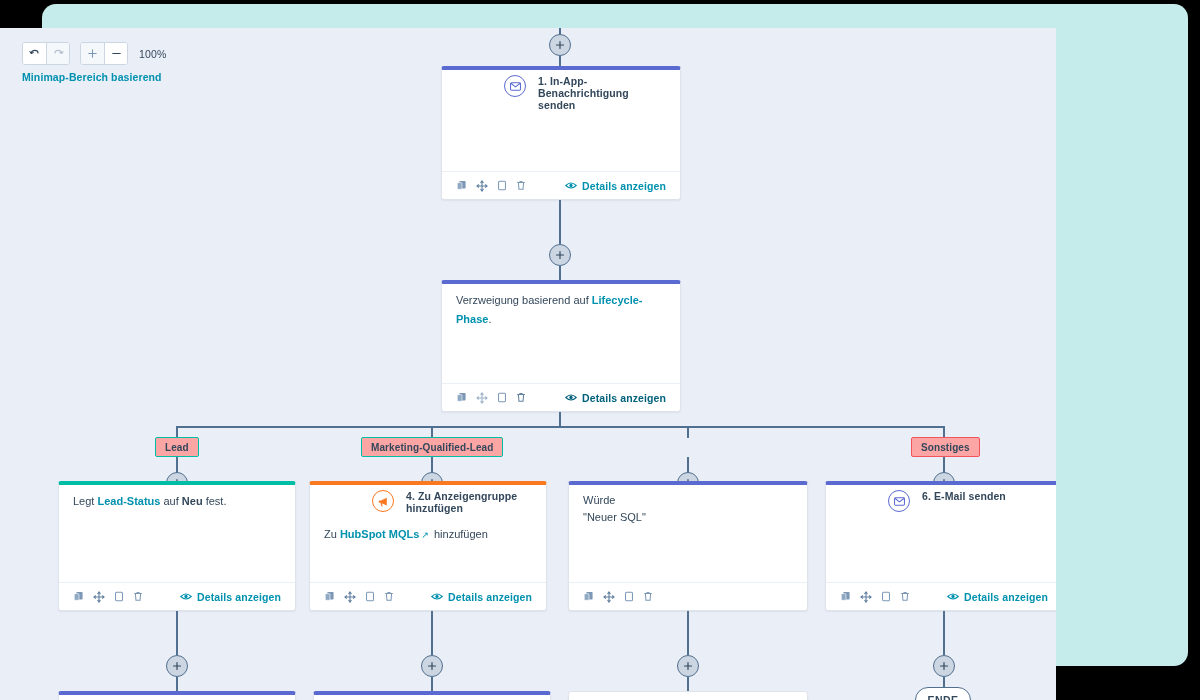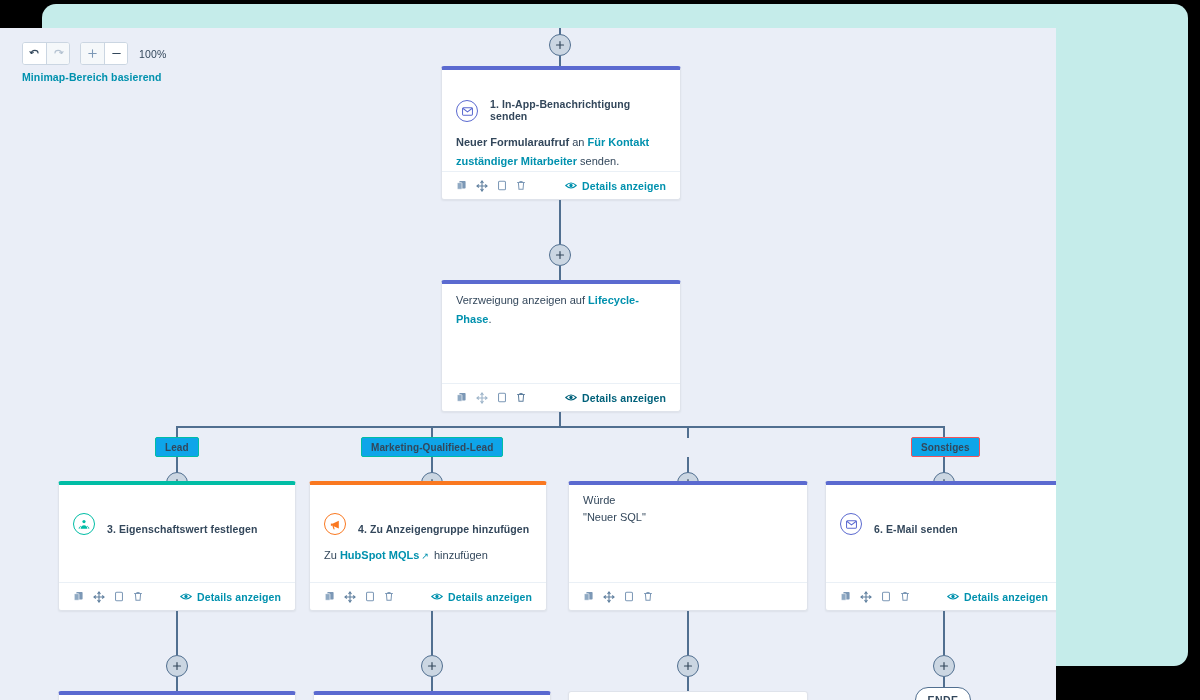--- a/index.html
+++ b/index.html
@@ -124,22 +124,23 @@
     position: absolute;
     background: #ffffff;
     border: 1px solid #dfe3eb;
     border-top: 4px solid #5b6ad0;
     border-radius: 3px;
     box-sizing: border-box;
     box-shadow: 0 1px 2px rgba(0,0,0,0.06);
   }
   .card-head {
     display: flex;
-    align-items: flex-end;
-    padding: 28px 14px 4px 14px;
+    align-items: flex-start;
+    padding: 5px 14px 4px 14px;
+    margin-left: 48px;
   }
   .card-icon {
     width: 22px;
     height: 22px;
     border-radius: 50%;
     border: 1.5px solid #5b6ad0;
     box-sizing: border-box;
     display: flex;
     align-items: center;
     justify-content: center;
@@ -183,21 +184,21 @@
     cursor: pointer;
     letter-spacing: 0.1px;
   }
   .details.dark { color: #00617a; }
 
   
   .branch-label {
     position: absolute;
     height: 20px;
     border: 1.5px solid #00bda5;
-    background: #0ea5e9;
+    background: #fca5a5;
     border-radius: 2px;
     box-sizing: border-box;
     display: flex;
     align-items: center;
     justify-content: center;
     padding: 0 9px;
     font-size: 10px;
     font-weight: bold;
     color: #33475b;
     white-space: nowrap;
@@ -276,23 +277,20 @@
       <div class="card" style="left:441px; top:38px; width:240px; height:134px;">
         <div class="card-head">
           <span class="card-icon">
             <svg width="11" height="9" viewBox="0 0 14 11">
                 <rect x="0.7" y="0.7" width="12.6" height="9.6" rx="1.2" fill="none" stroke="#5b6ad0" stroke-width="1.3"></rect>
                 <path d="M1 1.4 L7 6 L13 1.4" fill="none" stroke="#5b6ad0" stroke-width="1.3"></path>
               </svg>
           </span>
           <span class="card-title">1. In-App-Benachrichtigung senden</span>
         </div>
-        <div class="card-body">
-          <b>Neuer Formularaufruf</b><span> an </span><span class="lnk">Für Kontakt zuständiger Mitarbeiter</span><span> senden.</span>
-        </div>
         <div class="card-foot">
           <div class="foot-icons">
             <span>
                 <svg width="11" height="11" viewBox="0 0 14 14">
                   <rect x="4.2" y="1.2" width="8" height="9.6" rx="1" fill="#7c98b6"></rect>
                   <rect x="1.6" y="3.4" width="6" height="8.4" rx="1" fill="#8fa9c3" stroke="#fff" stroke-width="0.8"></rect>
                 </svg>
               </span>
             <span>
                 <svg width="12" height="12" viewBox="0 0 14 14">
@@ -326,21 +324,21 @@
       <div class="vline" style="left:559px; top:172px; height:44px;"></div>
       <div class="plus" style="left:549px; top:216px;">
         <svg width="10" height="10" viewBox="0 0 12 12">
             <path d="M6 1.8V10.2M1.8 6H10.2" stroke="#33475b" stroke-width="1.4" stroke-linecap="round"></path>
           </svg>
       </div>
       <div class="vline" style="left:559px; top:238px; height:15px;"></div>
 
       <div class="card" style="left:441px; top:252px; width:240px; height:132px;">
         <div class="card-body">
-          <span>Verzweigung anzeigen auf </span><span class="lnk">Lifecycle-Phase</span><span>.</span>
+          <span>Verzweigung basierend auf </span><span class="lnk">Lifecycle-Phase</span><span>.</span>
         </div>
         <div class="card-foot">
           <div class="foot-icons">
             <span>
                 <svg width="11" height="11" viewBox="0 0 14 14">
                   <rect x="4.2" y="1.2" width="8" height="9.6" rx="1" fill="#7c98b6"></rect>
                   <rect x="1.6" y="3.4" width="6" height="8.4" rx="1" fill="#8fa9c3" stroke="#fff" stroke-width="0.8"></rect>
                 </svg>
               </span>
             <span>
@@ -409,30 +407,22 @@
             <path d="M6 1.8V10.2M1.8 6H10.2" stroke="#33475b" stroke-width="1.4" stroke-linecap="round"></path>
           </svg>
         </div>
 
       <div class="vline" style="left:176px; top:466px; height:16px;"></div>
       <div class="vline" style="left:431px; top:466px; height:16px;"></div>
       <div class="vline" style="left:687px; top:466px; height:16px;"></div>
       <div class="vline" style="left:943px; top:466px; height:16px;"></div>
 
       <div class="card" style="left:58px; top:453px; width:238px; height:130px; border-top-color:#00bda5;">
-        <div class="card-head">
-          <span class="card-icon" style="border-color:#00bda5;">
-            <svg width="12" height="11" viewBox="0 0 14 13">
-                <circle cx="7" cy="3" r="1.9" fill="#00bda5"></circle>
-                <path d="M3 11.5c0-2.3 1.8-4.1 4-4.1s4 1.8 4 4.1z" fill="#00bda5"></path>
-                <path d="M1.3 11.5c0-1.6 0.9-2.8 2-2.8" fill="none" stroke="#00bda5" stroke-width="1.1"></path>
-                <path d="M12.7 11.5c0-1.6-0.9-2.8-2-2.8" fill="none" stroke="#00bda5" stroke-width="1.1"></path>
-              </svg>
-          </span>
-          <span class="card-title">3. Eigenschaftswert festlegen</span>
+        <div class="card-body">
+          <span>Legt </span><span class="lnk">Lead-Status</span><span> auf </span><b>Neu</b><span> fest.</span>
         </div>
         <div class="card-foot">
           <div class="foot-icons">
             <span>
                 <svg width="11" height="11" viewBox="0 0 14 14">
                   <rect x="4.2" y="1.2" width="8" height="9.6" rx="1" fill="#7c98b6"></rect>
                   <rect x="1.6" y="3.4" width="6" height="8.4" rx="1" fill="#8fa9c3" stroke="#fff" stroke-width="0.8"></rect>
                 </svg>
               </span>
             <span>

